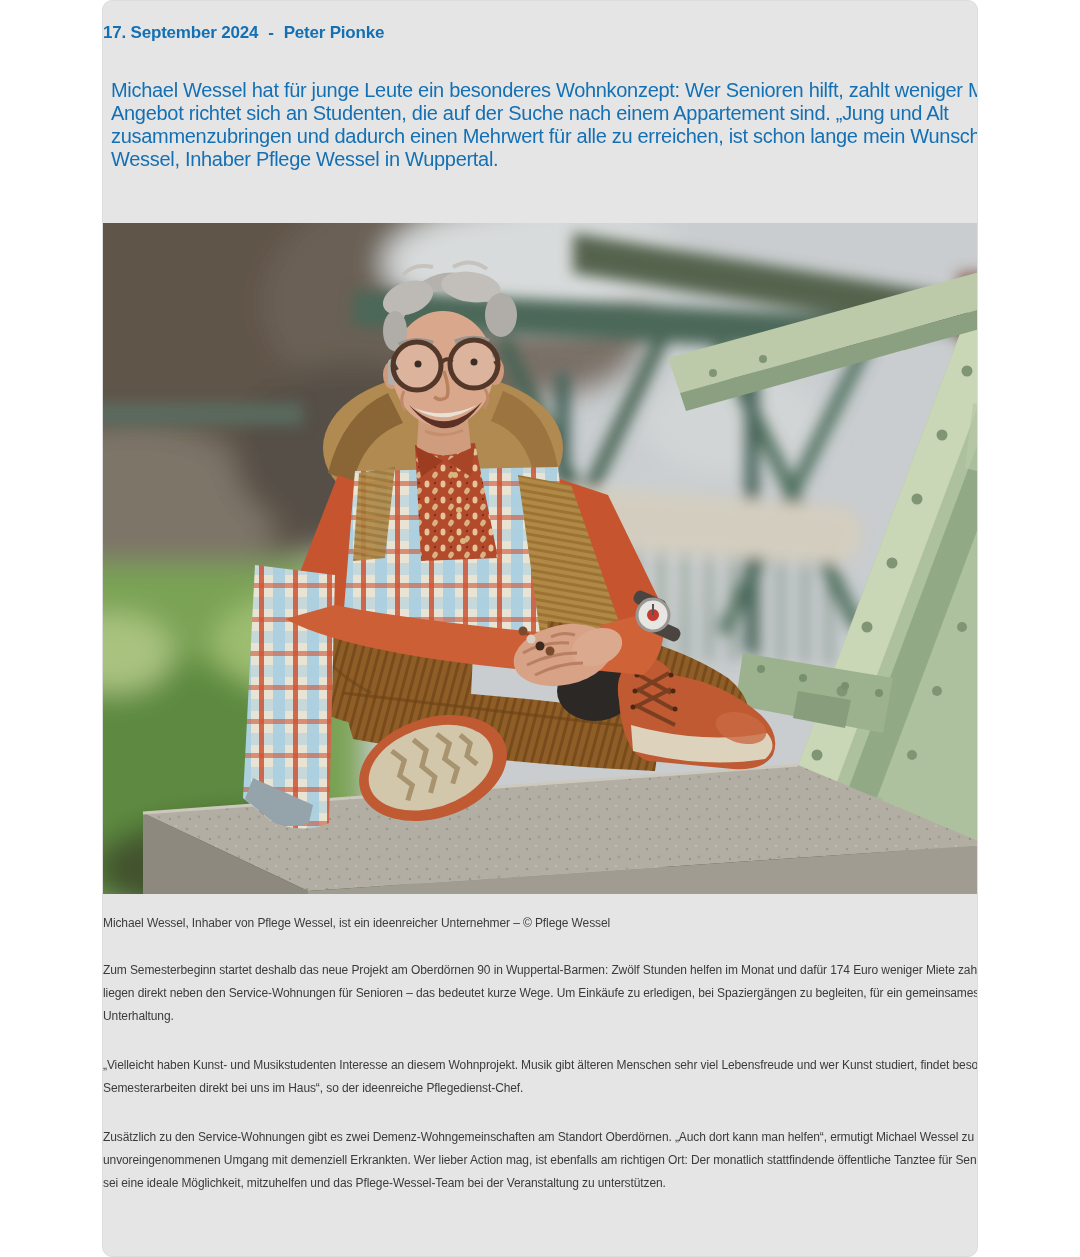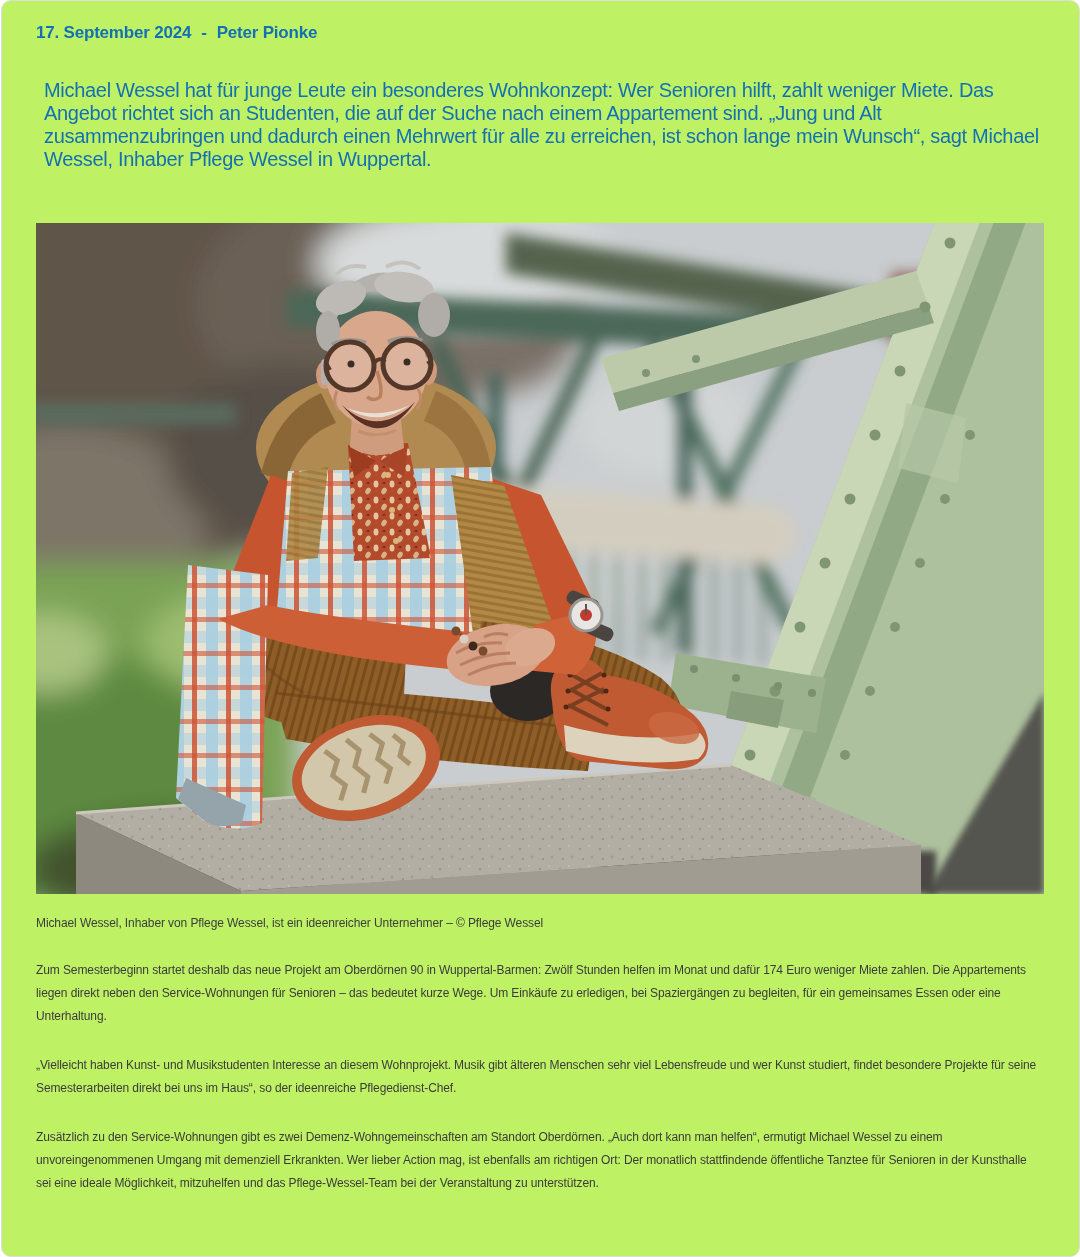--- a/index.html
+++ b/index.html
@@ -1,18 +1,18 @@
 <!DOCTYPE html>
 <html><head>
 <meta charset="utf-8">
 <style>
   html,body{margin:0;padding:0;background:#ffffff;}
   body{font-family:"Liberation Sans","DejaVu Sans",sans-serif;}
   .page{
-    width:1079px;height:1257px;background:#bef264;border:1px solid #dcdddd;
+    width:876px;height:1257px;background:#e5e5e5;border:1px solid #dcdddd;
     border-radius:10px;box-sizing:border-box;overflow:hidden;margin:0 auto;
   }
   .content{width:1008px;margin:0 auto;padding-top:22px;}
   .meta-line{
     color:#1470b4;font-size:17px;font-weight:700;letter-spacing:-0.2px;line-height:20px;
   }
   .meta-line .sep{margin:0 10px;}
   h1.headline{
     color:#1470b4;font-size:31px;font-weight:700;letter-spacing:-0.3px;
     line-height:34px;margin:40px 0 0 0;

